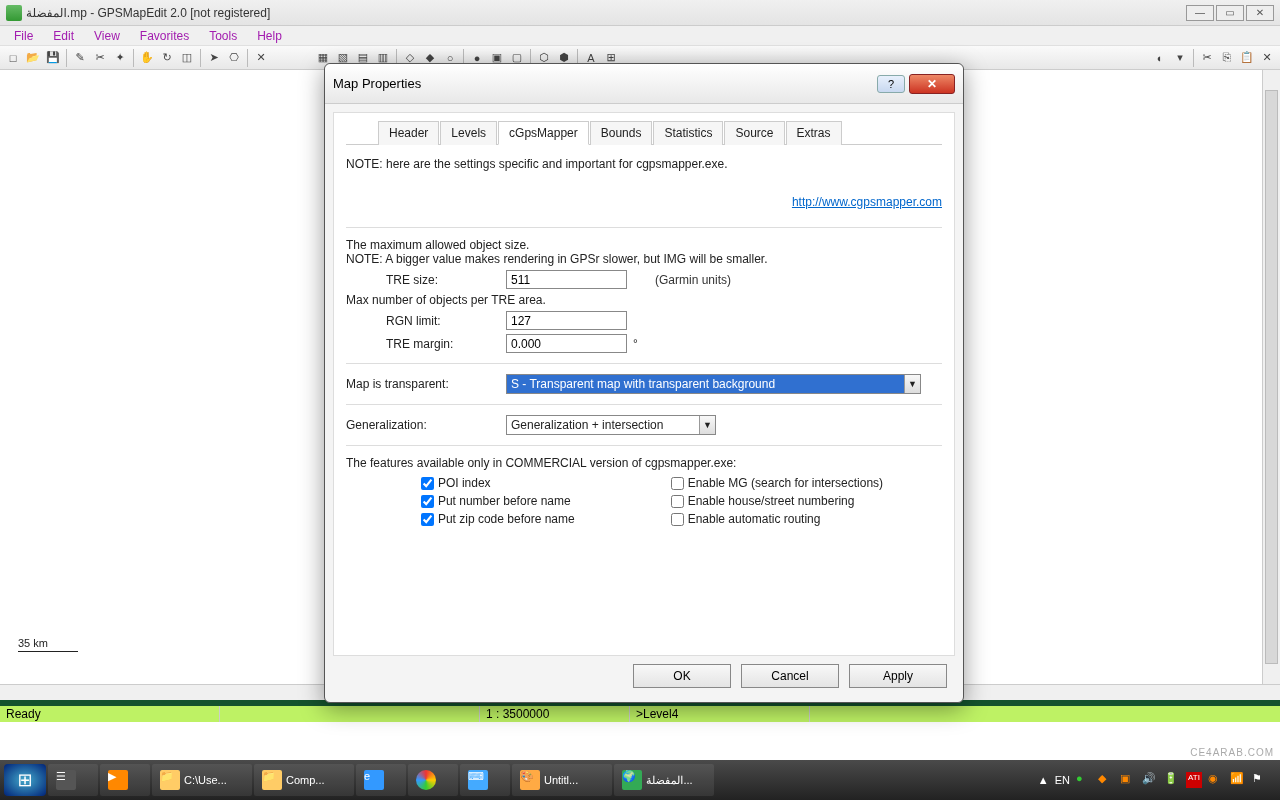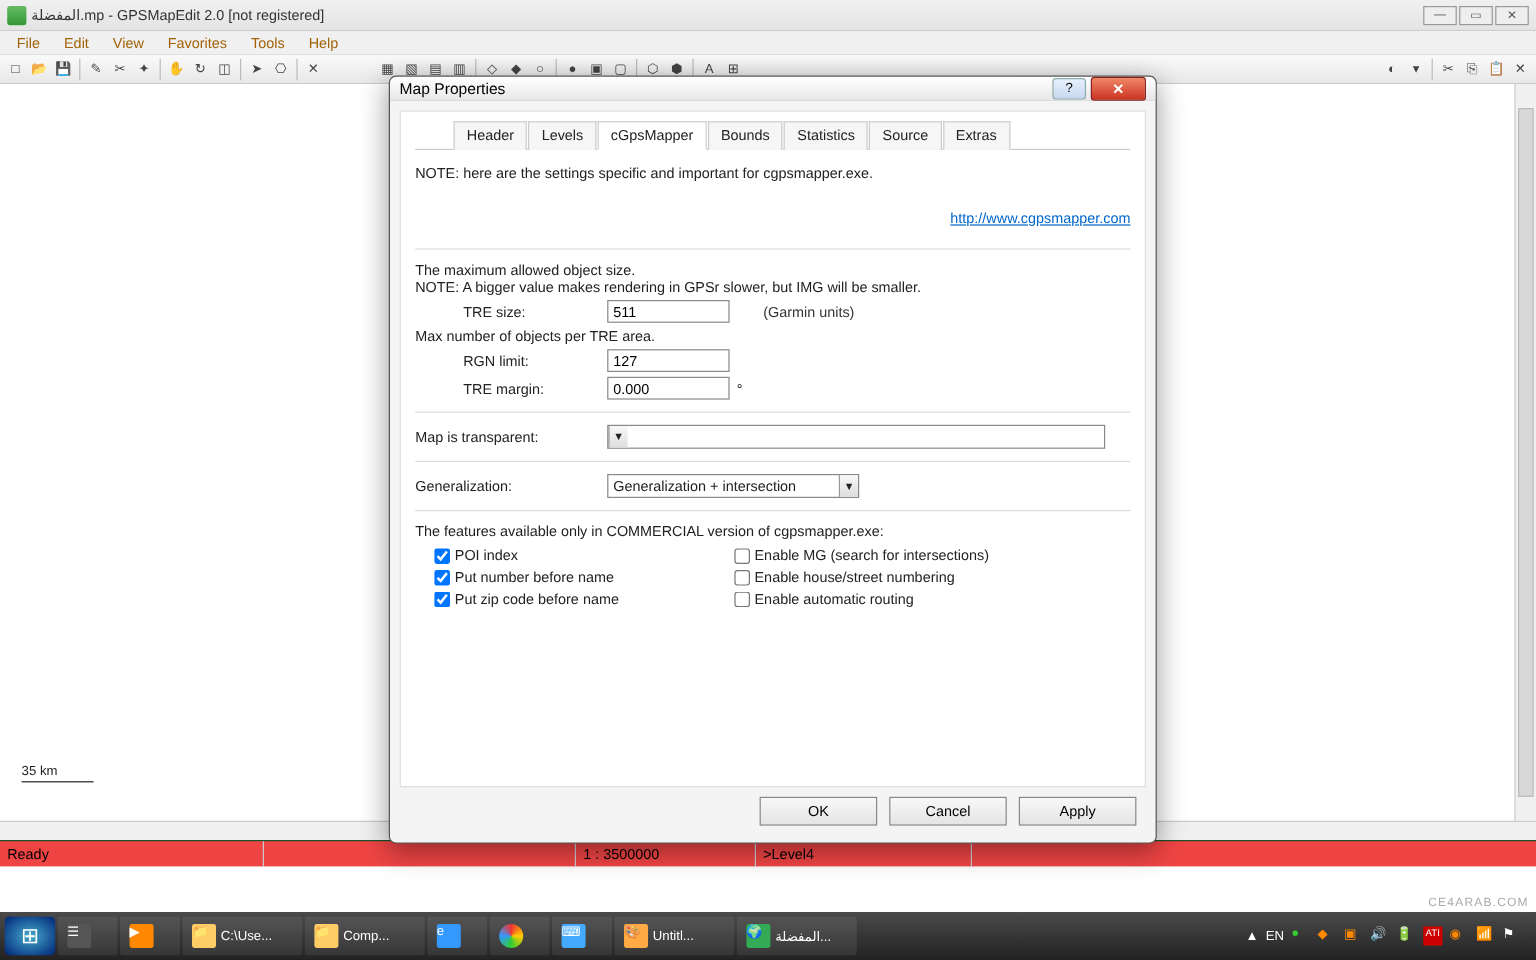--- a/index.html
+++ b/index.html
@@ -7,81 +7,81 @@
   
   
   .titlebar { height: 26px; background: linear-gradient(#f0f0f0,#e4e4e4); border-bottom: 1px solid #ccc; display: flex; align-items: center; padding: 0 6px; font-size: 12px; }
   .titlebar .icon { width: 16px; height: 16px; background: linear-gradient(#6b6,#393); border-radius: 2px; margin-right: 4px; }
   .titlebar .title { flex: 1; color: #333; }
   .win-btns { display: flex; gap: 2px; }
   .win-btn { width: 28px; height: 16px; border: 1px solid #999; background: #eee; font-size: 10px; display: flex; align-items: center; justify-content: center; color: #555; }
   
   
   .menubar { height: 20px; background: #f0f0f0; display: flex; align-items: center; padding: 0 4px; font-size: 12px; border-bottom: 1px solid #e0e0e0; }
-  .menubar span { padding: 2px 10px; color: #a16207; }
+  .menubar span { padding: 2px 10px; color: #a21caf; }
   
   
   .toolbar { height: 24px; background: linear-gradient(#fafafa,#e8e8e8); border-bottom: 1px solid #ccc; display: flex; align-items: center; padding: 0 4px; gap: 2px; }
   .tb-btn { width: 18px; height: 18px; border: 1px solid transparent; display: flex; align-items: center; justify-content: center; font-size: 11px; color: #444; }
   .tb-sep { width: 1px; height: 18px; background: #bbb; margin: 0 2px; }
   
   
   .canvas-area { position: relative; height: 630px; background: #fff; overflow: hidden; }
   .canvas-area .scroll-v { position: absolute; right: 0; top: 0; bottom: 16px; width: 18px; background: #f0f0f0; border-left: 1px solid #ccc; }
   .canvas-area .scroll-v .thumb { position: absolute; left: 2px; right: 2px; top: 20px; bottom: 20px; background: #d8d8d8; border: 1px solid #bbb; }
   .canvas-area .scroll-h { position: absolute; left: 0; right: 0; bottom: 0; height: 16px; background: #f0f0f0; border-top: 1px solid #ccc; }
   .canvas-area .scroll-h .thumb { position: absolute; top: 2px; bottom: 2px; left: 540px; width: 180px; background: #d8d8d8; border: 1px solid #bbb; }
   .scalebar { position: absolute; left: 18px; bottom: 48px; font-size: 11px; color: #222; }
   .scalebar .bar { width: 60px; height: 1px; background: #222; margin-top: 2px; }
   
   
-  .statusbar { height: 22px; background: #ef4444; border-top: 1px solid #14532d; display: flex; font-size: 12px; }
+  .statusbar { height: 22px; background: #bef264; border-top: 6px solid #14532d; display: flex; font-size: 12px; }
   .statusbar .cell { padding: 2px 6px; border-right: 1px solid #ccc; display: flex; align-items: center; }
   
   
   .taskbar { height: 40px; background: linear-gradient(#4a4a4a,#222); display: flex; align-items: center; padding: 0 4px; gap: 2px; position: absolute; bottom: 0; left: 0; right: 0; }
   .start-btn { width: 42px; height: 32px; border-radius: 4px; background: radial-gradient(#4ac,#027); display: flex; align-items: center; justify-content: center; color: #fff; font-size: 18px; }
   .task-item { height: 32px; padding: 0 8px; background: rgba(255,255,255,0.08); border-radius: 2px; display: flex; align-items: center; gap: 4px; color: #fff; font-size: 11px; min-width: 50px; }
   .task-item.wide { min-width: 100px; }
   .task-icon { width: 20px; height: 20px; border-radius: 2px; }
   .tray { margin-left: auto; display: flex; align-items: center; gap: 6px; color: #fff; font-size: 11px; padding-right: 8px; }
   .tray .tray-icon { width: 16px; height: 16px; }
   
   
   .dialog { position: absolute; left: 324px; top: 63px; width: 640px; height: 640px; background: #f4f4f4; border: 1px solid #555; border-radius: 6px; box-shadow: 0 6px 24px rgba(0,0,0,0.4); display: flex; flex-direction: column; }
-  .dialog-title { height: 20px; background: linear-gradient(#fff,#e8e8e8); border-bottom: 1px solid #ccc; border-radius: 6px 6px 0 0; display: flex; align-items: center; padding: 0 8px; font-size: 13px; }
+  .dialog-title { height: 40px; background: linear-gradient(#fff,#e8e8e8); border-bottom: 1px solid #ccc; border-radius: 6px 6px 0 0; display: flex; align-items: center; padding: 0 8px; font-size: 13px; }
   .dialog-title .spacer { flex: 1; }
   .dialog-title .help-btn { width: 28px; height: 18px; background: linear-gradient(#e8f0fc,#c8d8f0); border: 1px solid #8aa; border-radius: 3px; display: flex; align-items: center; justify-content: center; font-size: 11px; margin-right: 4px; }
   .dialog-title .close-btn { width: 46px; height: 20px; background: linear-gradient(#e86,#c32); border: 1px solid #822; border-radius: 3px; color: #fff; display: flex; align-items: center; justify-content: center; font-weight: bold; font-size: 12px; }
   
   .dialog-body { flex: 1; background: #fff; margin: 8px; border: 1px solid #ddd; padding: 8px 12px; font-size: 12px; color: #222; overflow: hidden; }
   
   .tabs { display: flex; border-bottom: 1px solid #ccc; font-size: 12px; padding-left: 32px; }
   .tab { padding: 4px 10px; border: 1px solid #ccc; border-bottom: none; background: #f6f6f6; margin-right: 1px; margin-bottom: -1px; }
   .tab.active { background: #fff; border-bottom: 1px solid #fff; }
   
   .note-row { margin-top: 12px; }
   .link-row { text-align: right; margin-top: 24px; margin-bottom: 18px; }
   .link-row a { color: #06c; text-decoration: underline; }
   
   hr.sep { border: none; border-top: 1px solid #ddd; margin: 10px 0; }
   
   .form-row { display: flex; align-items: center; margin: 4px 0; }
   .form-label { width: 160px; padding-left: 40px; }
-  .form-input { border: 1px solid #888; padding: 1px 4px; font-size: 12px; width: 102px; height: 19px; }
+  .form-input { border: 1px solid #888; padding: 1px 4px; font-size: 12px; width: 121px; height: 19px; }
   .form-unit { margin-left: 28px; color: #333; }
   
   .select-wide { display: flex; align-items: center; border: 1px solid #888; height: 20px; width: 415px; }
   .select-wide .sel-text { flex: 1; padding: 0 4px; background: #3070d0; color: #fff; height: 100%; display: flex; align-items: center; }
   .select-wide .sel-btn { width: 16px; height: 100%; background: linear-gradient(#f8f8f8,#ddd); border-left: 1px solid #999; display: flex; align-items: center; justify-content: center; font-size: 9px; }
   .select-narrow { display: flex; align-items: center; border: 1px solid #888; height: 20px; width: 210px; }
   .select-narrow .sel-text { flex: 1; padding: 0 4px; height: 100%; display: flex; align-items: center; }
   .select-narrow .sel-btn { width: 16px; height: 100%; background: linear-gradient(#f8f8f8,#ddd); border-left: 1px solid #999; display: flex; align-items: center; justify-content: center; font-size: 9px; }
   
-  .check-cols { display: flex; margin-top: 6px; }
+  .check-cols { display: flex; margin-top: 6px; justify-content: center; }
   .check-col { display: flex; flex-direction: column; gap: 4px; }
   .check-row { display: flex; align-items: center; gap: 4px; padding-left: 16px; }
   .check-row input { width: 13px; height: 13px; }
   
   .dialog-buttons { display: flex; justify-content: flex-end; gap: 10px; padding: 0 16px 14px; }
   .dlg-btn { width: 98px; height: 24px; background: linear-gradient(#f8f8f8,#e4e4e4); border: 1px solid #888; font-size: 12px; }
   
   .watermark { position: absolute; right: 6px; bottom: 42px; font-size: 10px; color: #aaa; letter-spacing: 1px; }
 </style>
 </head>
@@ -213,20 +213,21 @@
       <div class="form-label">TRE margin:</div>
       <input class="form-input" value="0.000" style="">
       <div style="margin-left:6px">°</div>
     </div>
 
     <hr class="sep">
 
     <div class="form-row">
       <div style="width:160px">Map is transparent:</div>
       <div class="select-wide">
+        <div class="sel-text">S - Transparent map with transparent background</div>
         <div class="sel-btn">▼</div>
       </div>
     </div>
 
     <hr class="sep">
 
     <div class="form-row">
       <div style="width:160px">Generalization:</div>
       <div class="select-narrow">
         <div class="sel-text">Generalization + intersection</div>

